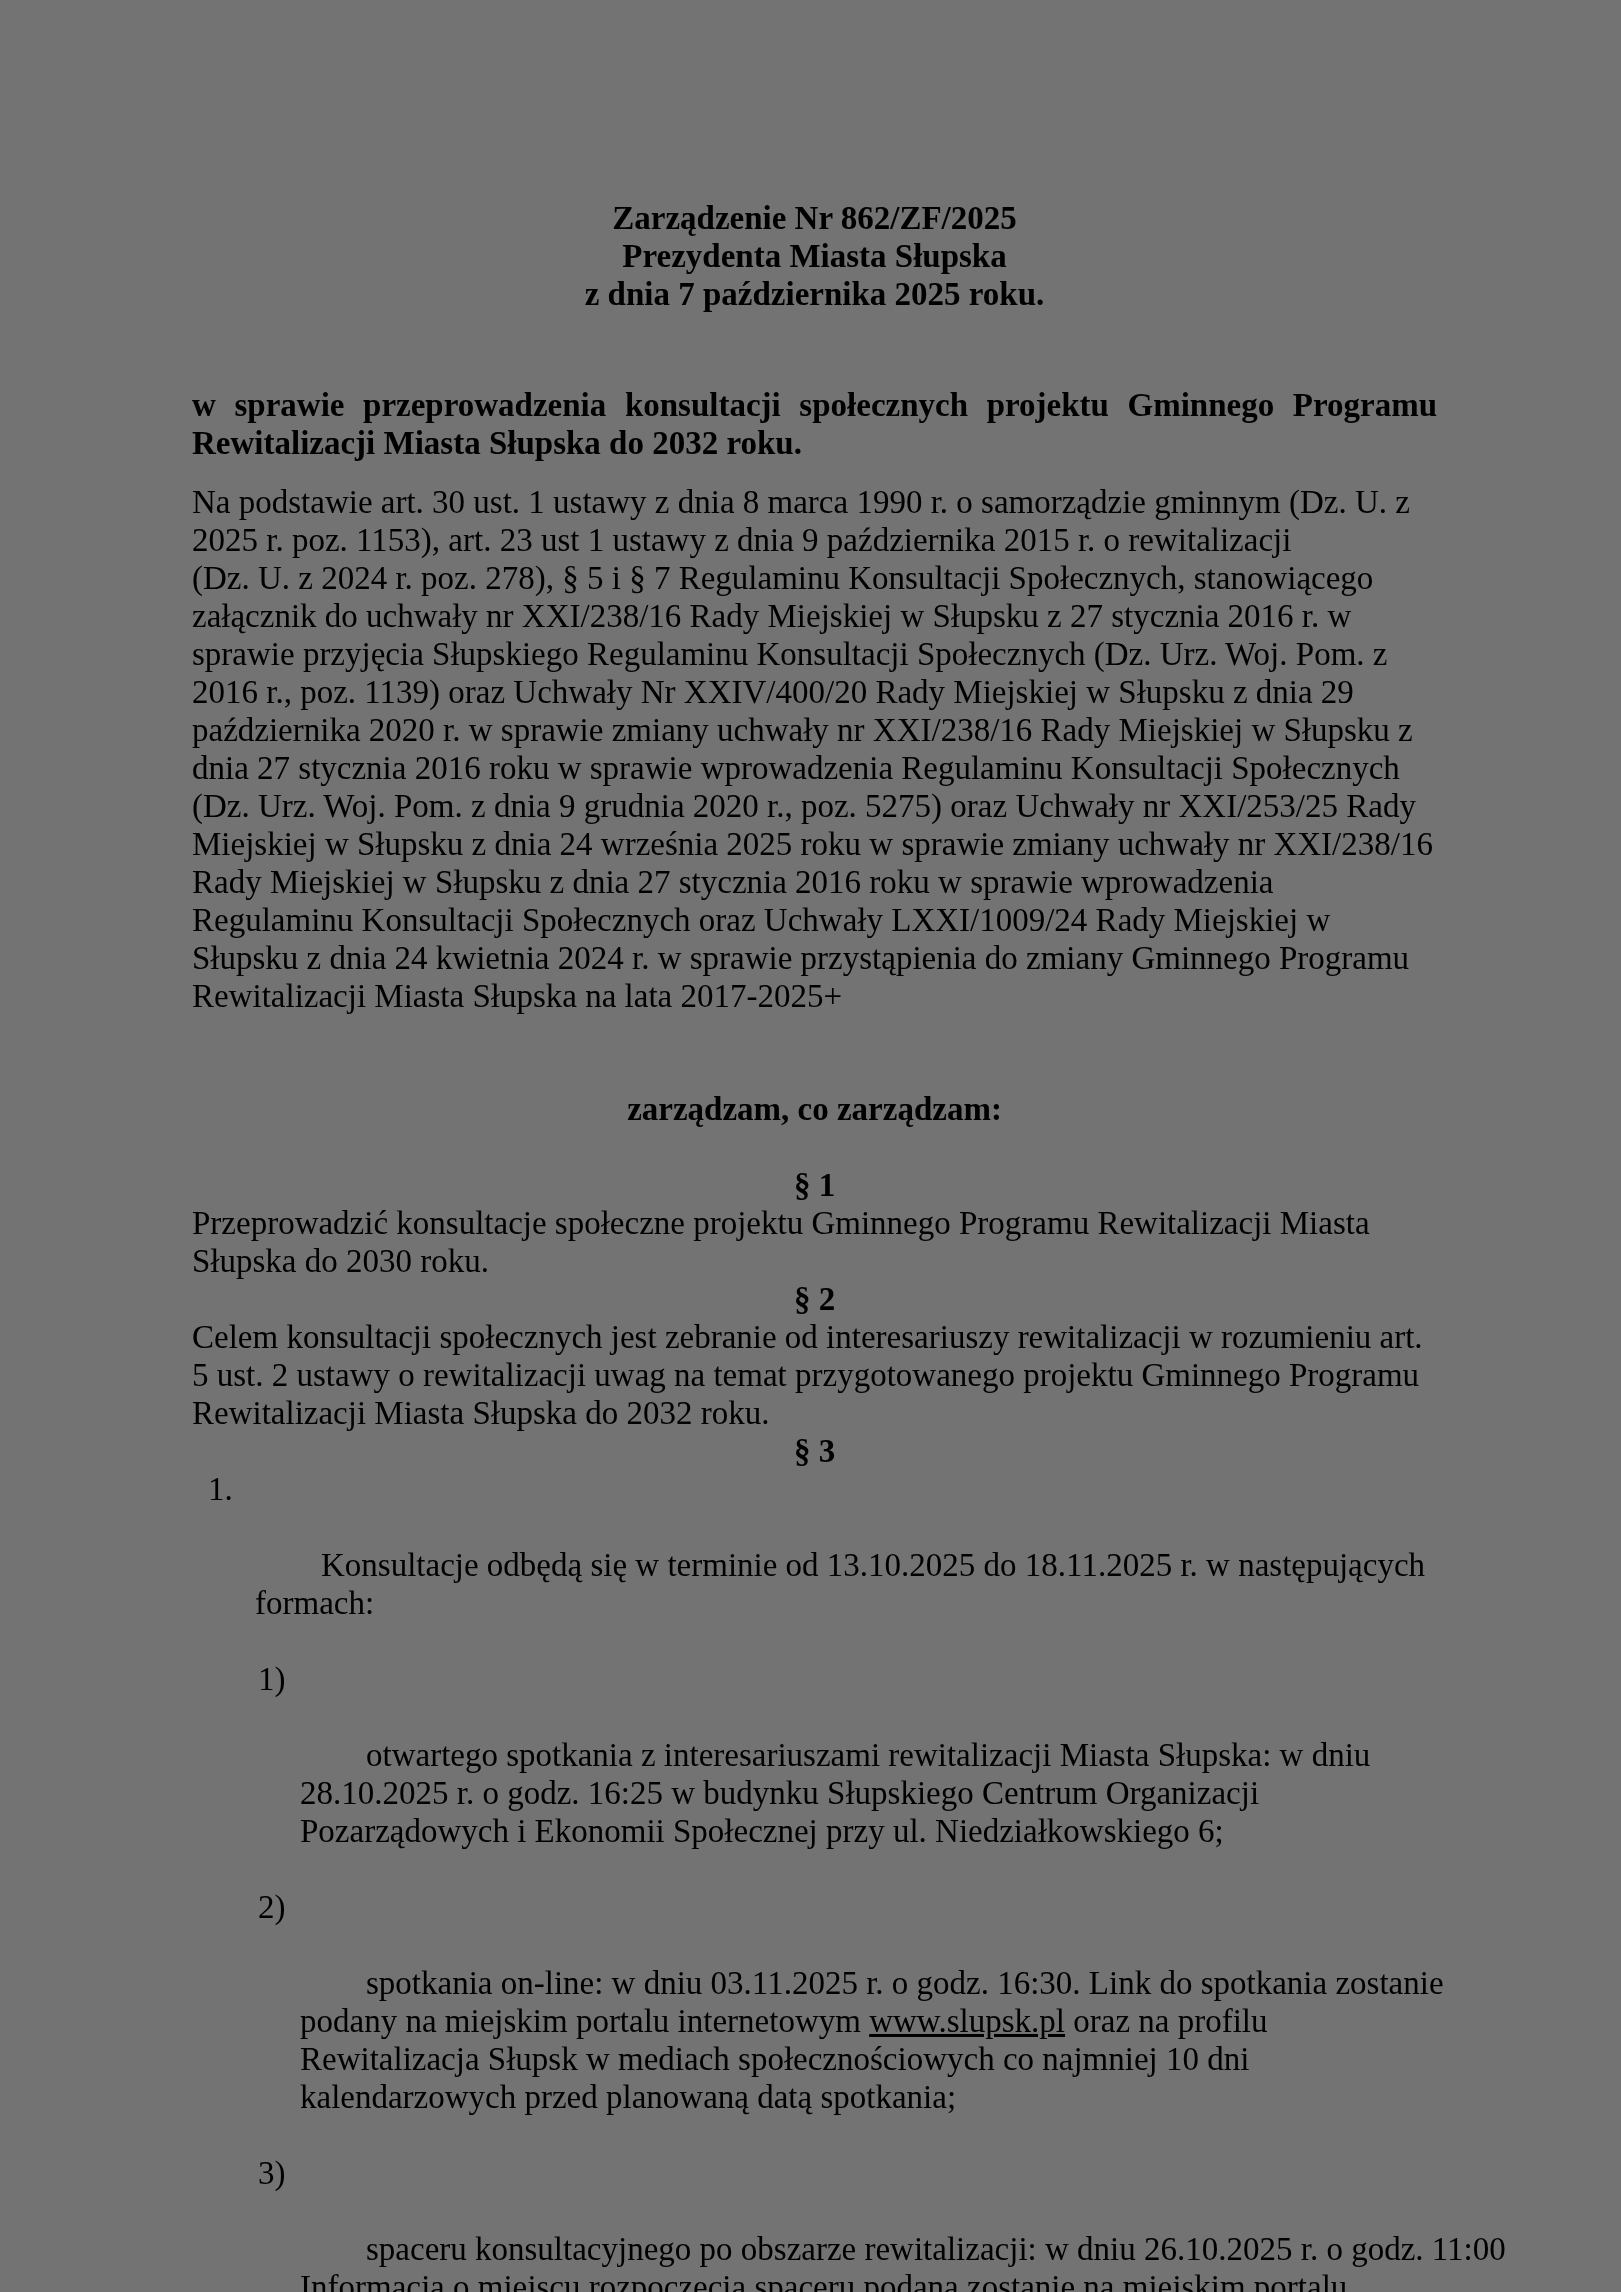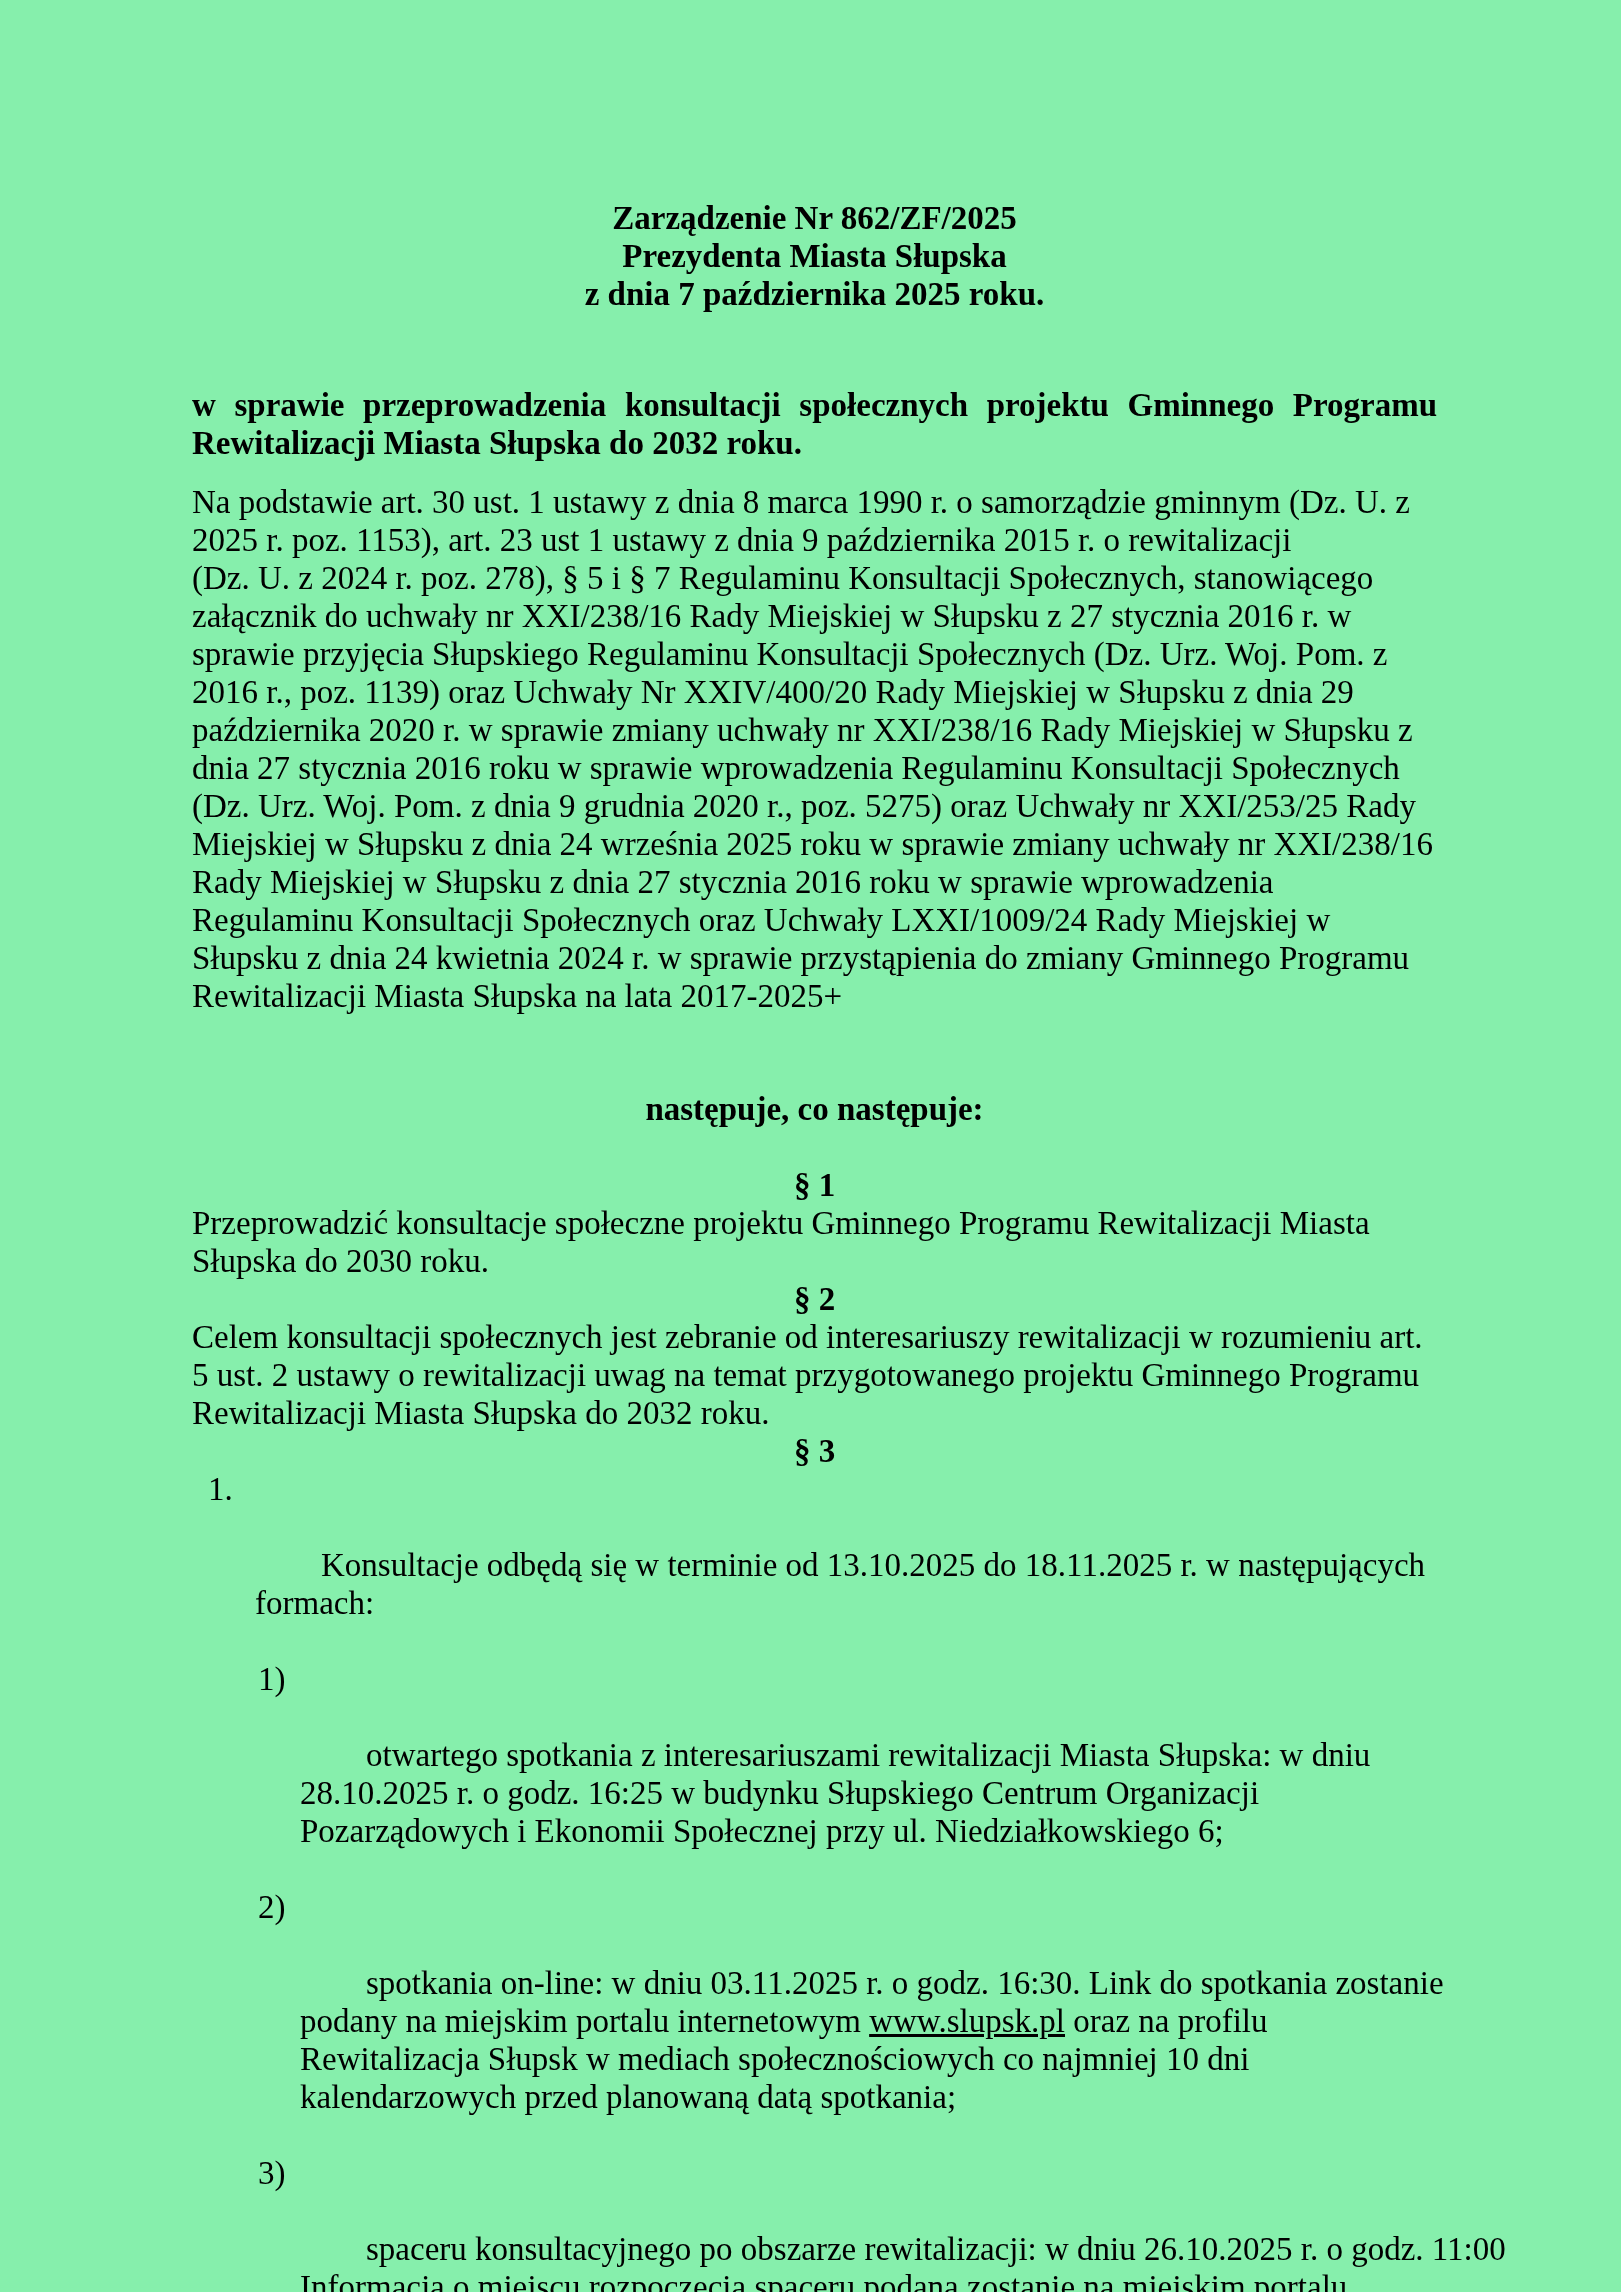--- a/index.html
+++ b/index.html
@@ -1,20 +1,20 @@
 <!DOCTYPE html>
 <html style="font-size:14.3px"><head>
 <meta charset="utf-8">
 <style>
   html, body { margin: 0; padding: 0; background: #ffffff; }
   .page {
     position: relative;
     width: 1621px;
     height: 2293px;
-    background: #86efac;
+    background: #737373;
     overflow: hidden;
     font-family: "Liberation Serif", "DejaVu Serif", serif;
     color: #000000;
   }
   .content {
     position: absolute;
     left: 192px;
     top: 199px;
     width: 1245px;
     font-size: 33px;
@@ -69,21 +69,21 @@
 2016 r., poz. 1139) oraz Uchwały Nr XXIV/400/20 Rady Miejskiej w Słupsku z dnia 29
 października 2020 r. w sprawie zmiany uchwały nr XXI/238/16 Rady Miejskiej w Słupsku z
 dnia 27 stycznia 2016 roku w sprawie wprowadzenia Regulaminu Konsultacji Społecznych
 (Dz. Urz. Woj. Pom. z dnia 9 grudnia 2020 r., poz. 5275) oraz Uchwały nr XXI/253/25 Rady
 Miejskiej w Słupsku z dnia 24 września 2025 roku w sprawie zmiany uchwały nr XXI/238/16
 Rady Miejskiej w Słupsku z dnia 27 stycznia 2016 roku w sprawie wprowadzenia
 Regulaminu Konsultacji Społecznych oraz Uchwały LXXI/1009/24 Rady Miejskiej w
 Słupsku z dnia 24 kwietnia 2024 r. w sprawie przystąpienia do zmiany Gminnego Programu
 Rewitalizacji Miasta Słupska na lata 2017-2025+</div>
 
-    <div class="order-clause">następuje, co następuje:</div>
+    <div class="order-clause">zarządzam, co zarządzam:</div>
 
     <div class="sec-mark first">§ 1</div>
     <div class="sec-text">Przeprowadzić konsultacje społeczne projektu Gminnego Programu Rewitalizacji Miasta
 Słupska do 2030 roku.</div>
 
     <div class="sec-mark">§ 2</div>
     <div class="sec-text">Celem konsultacji społecznych jest zebranie od interesariuszy rewitalizacji w rozumieniu art.
 5 ust. 2 ustawy o rewitalizacji uwag na temat przygotowanego projektu Gminnego Programu
 Rewitalizacji Miasta Słupska do 2032 roku.</div>
 

